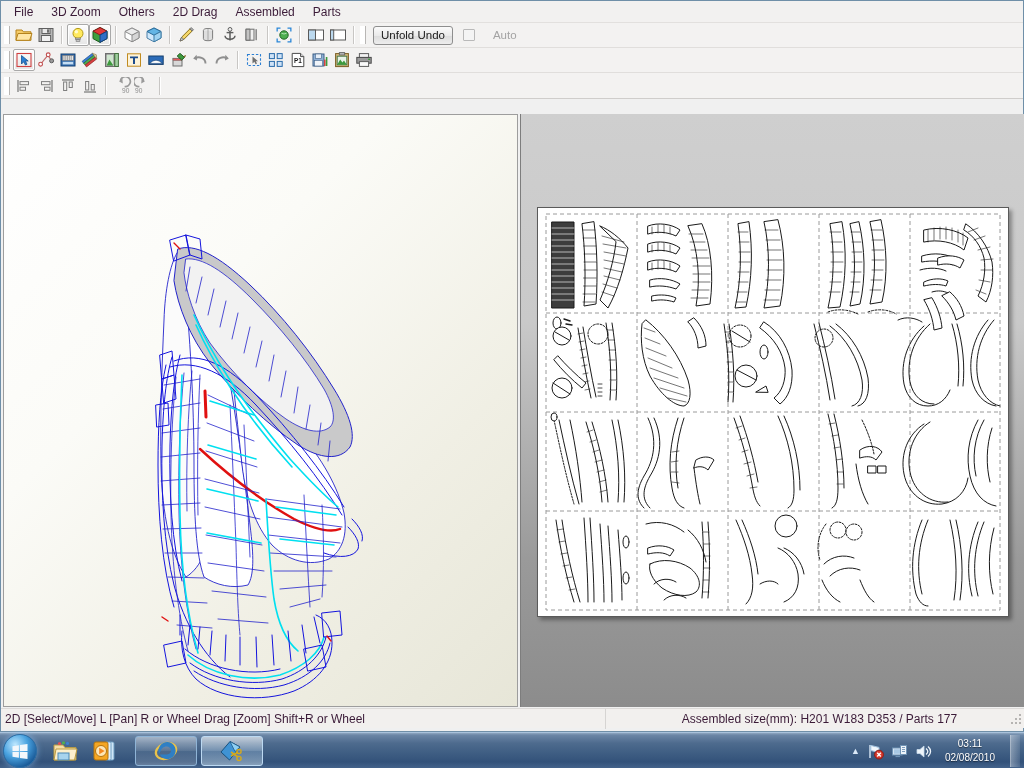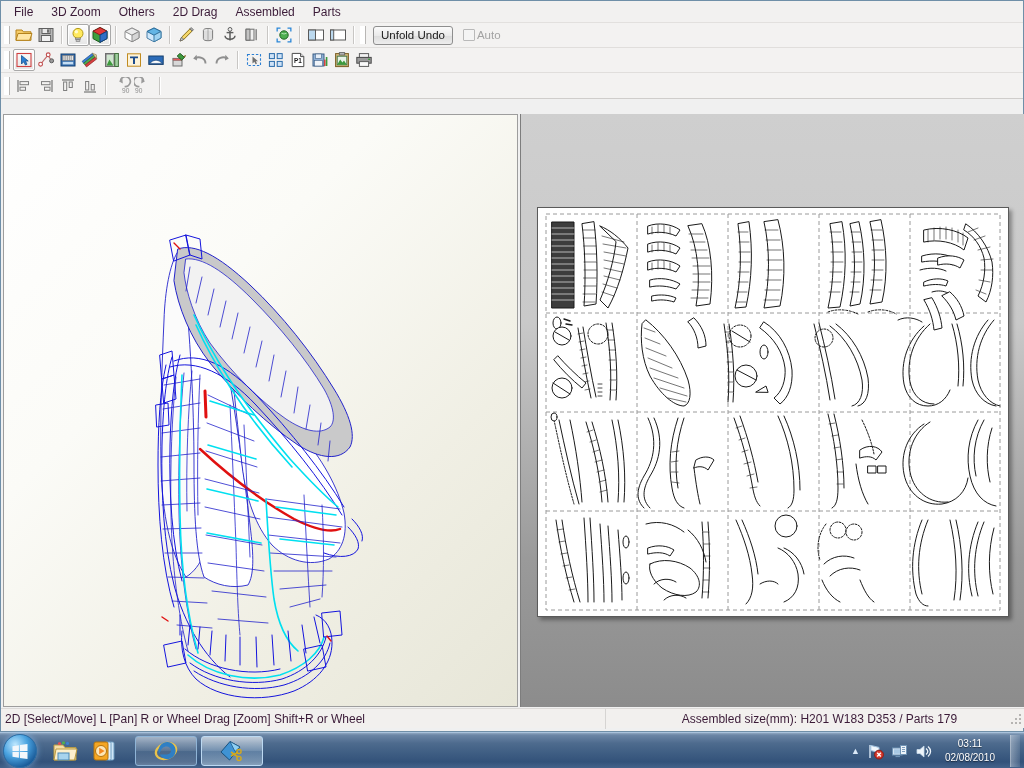--- a/index.html
+++ b/index.html
@@ -81,21 +81,21 @@
   }
   .tsep{width:1px;height:18px;background:#c8c6c4;margin:0 4px;border-right:1px solid #ffffff;flex:0 0 auto;}
   .unfold-btn{
     height:19px;margin-left:4px;padding:0 7px;
     display:flex;align-items:center;justify-content:center;
     font-size:11.5px;color:#202020;
     border:1px solid #8e8e8e;border-radius:3px;
     background:linear-gradient(to bottom,#fbfbfb,#eaeaea 50%,#dcdcdc 51%,#ededed);
     box-sizing:border-box;white-space:nowrap;
   }
-  .auto-wrap{display:flex;align-items:center;margin-left:10px;gap:2px;}
+  .auto-wrap{display:flex;align-items:center;margin-left:10px;gap:18px;}
   .chk{
     width:12px;height:12px;border:1px solid #b9b9b9;background:#f4f4f4;box-sizing:border-box;border-radius:1px;
   }
   .auto-label{font-size:11.5px;color:#a3a3a3;}
 
   
   .workarea{position:absolute;left:0;top:113px;width:1024px;height:594px;background:#f0f0f0;}
   .pane3d{
     position:absolute;left:2px;top:0px;width:515px;height:593px;
     border:1px solid #9d9d9d;box-sizing:border-box;
@@ -1030,21 +1030,21 @@
               <path d="M446 314 C436 338 434 364 440 388" fill="none"></path>
               <path d="M456 320 C450 342 450 366 455 386" fill="none"></path>
             </g>
           </svg>
         </div>
       </div>
     </div>
 
     <div class="statusbar">
       <span class="status-left">2D [Select/Move] L [Pan] R or Wheel Drag [Zoom] Shift+R or Wheel</span>
-      <span class="status-right">Assembled size(mm): H201 W183 D353 / Parts 179</span>
+      <span class="status-right">Assembled size(mm): H201 W183 D353 / Parts 177</span>
       <span class="status-grip">
         <svg width="14" height="14" viewBox="0 0 14 14">
           <g fill="#b6b4b2">
             <rect x="10" y="2" width="2" height="2"></rect>
               <rect x="10" y="6" width="2" height="2"></rect>
             <rect x="6" y="6" width="2" height="2"></rect>
               <rect x="10" y="10" width="2" height="2"></rect>
             <rect x="6" y="10" width="2" height="2"></rect>
               <rect x="2" y="10" width="2" height="2"></rect>
           </g>

